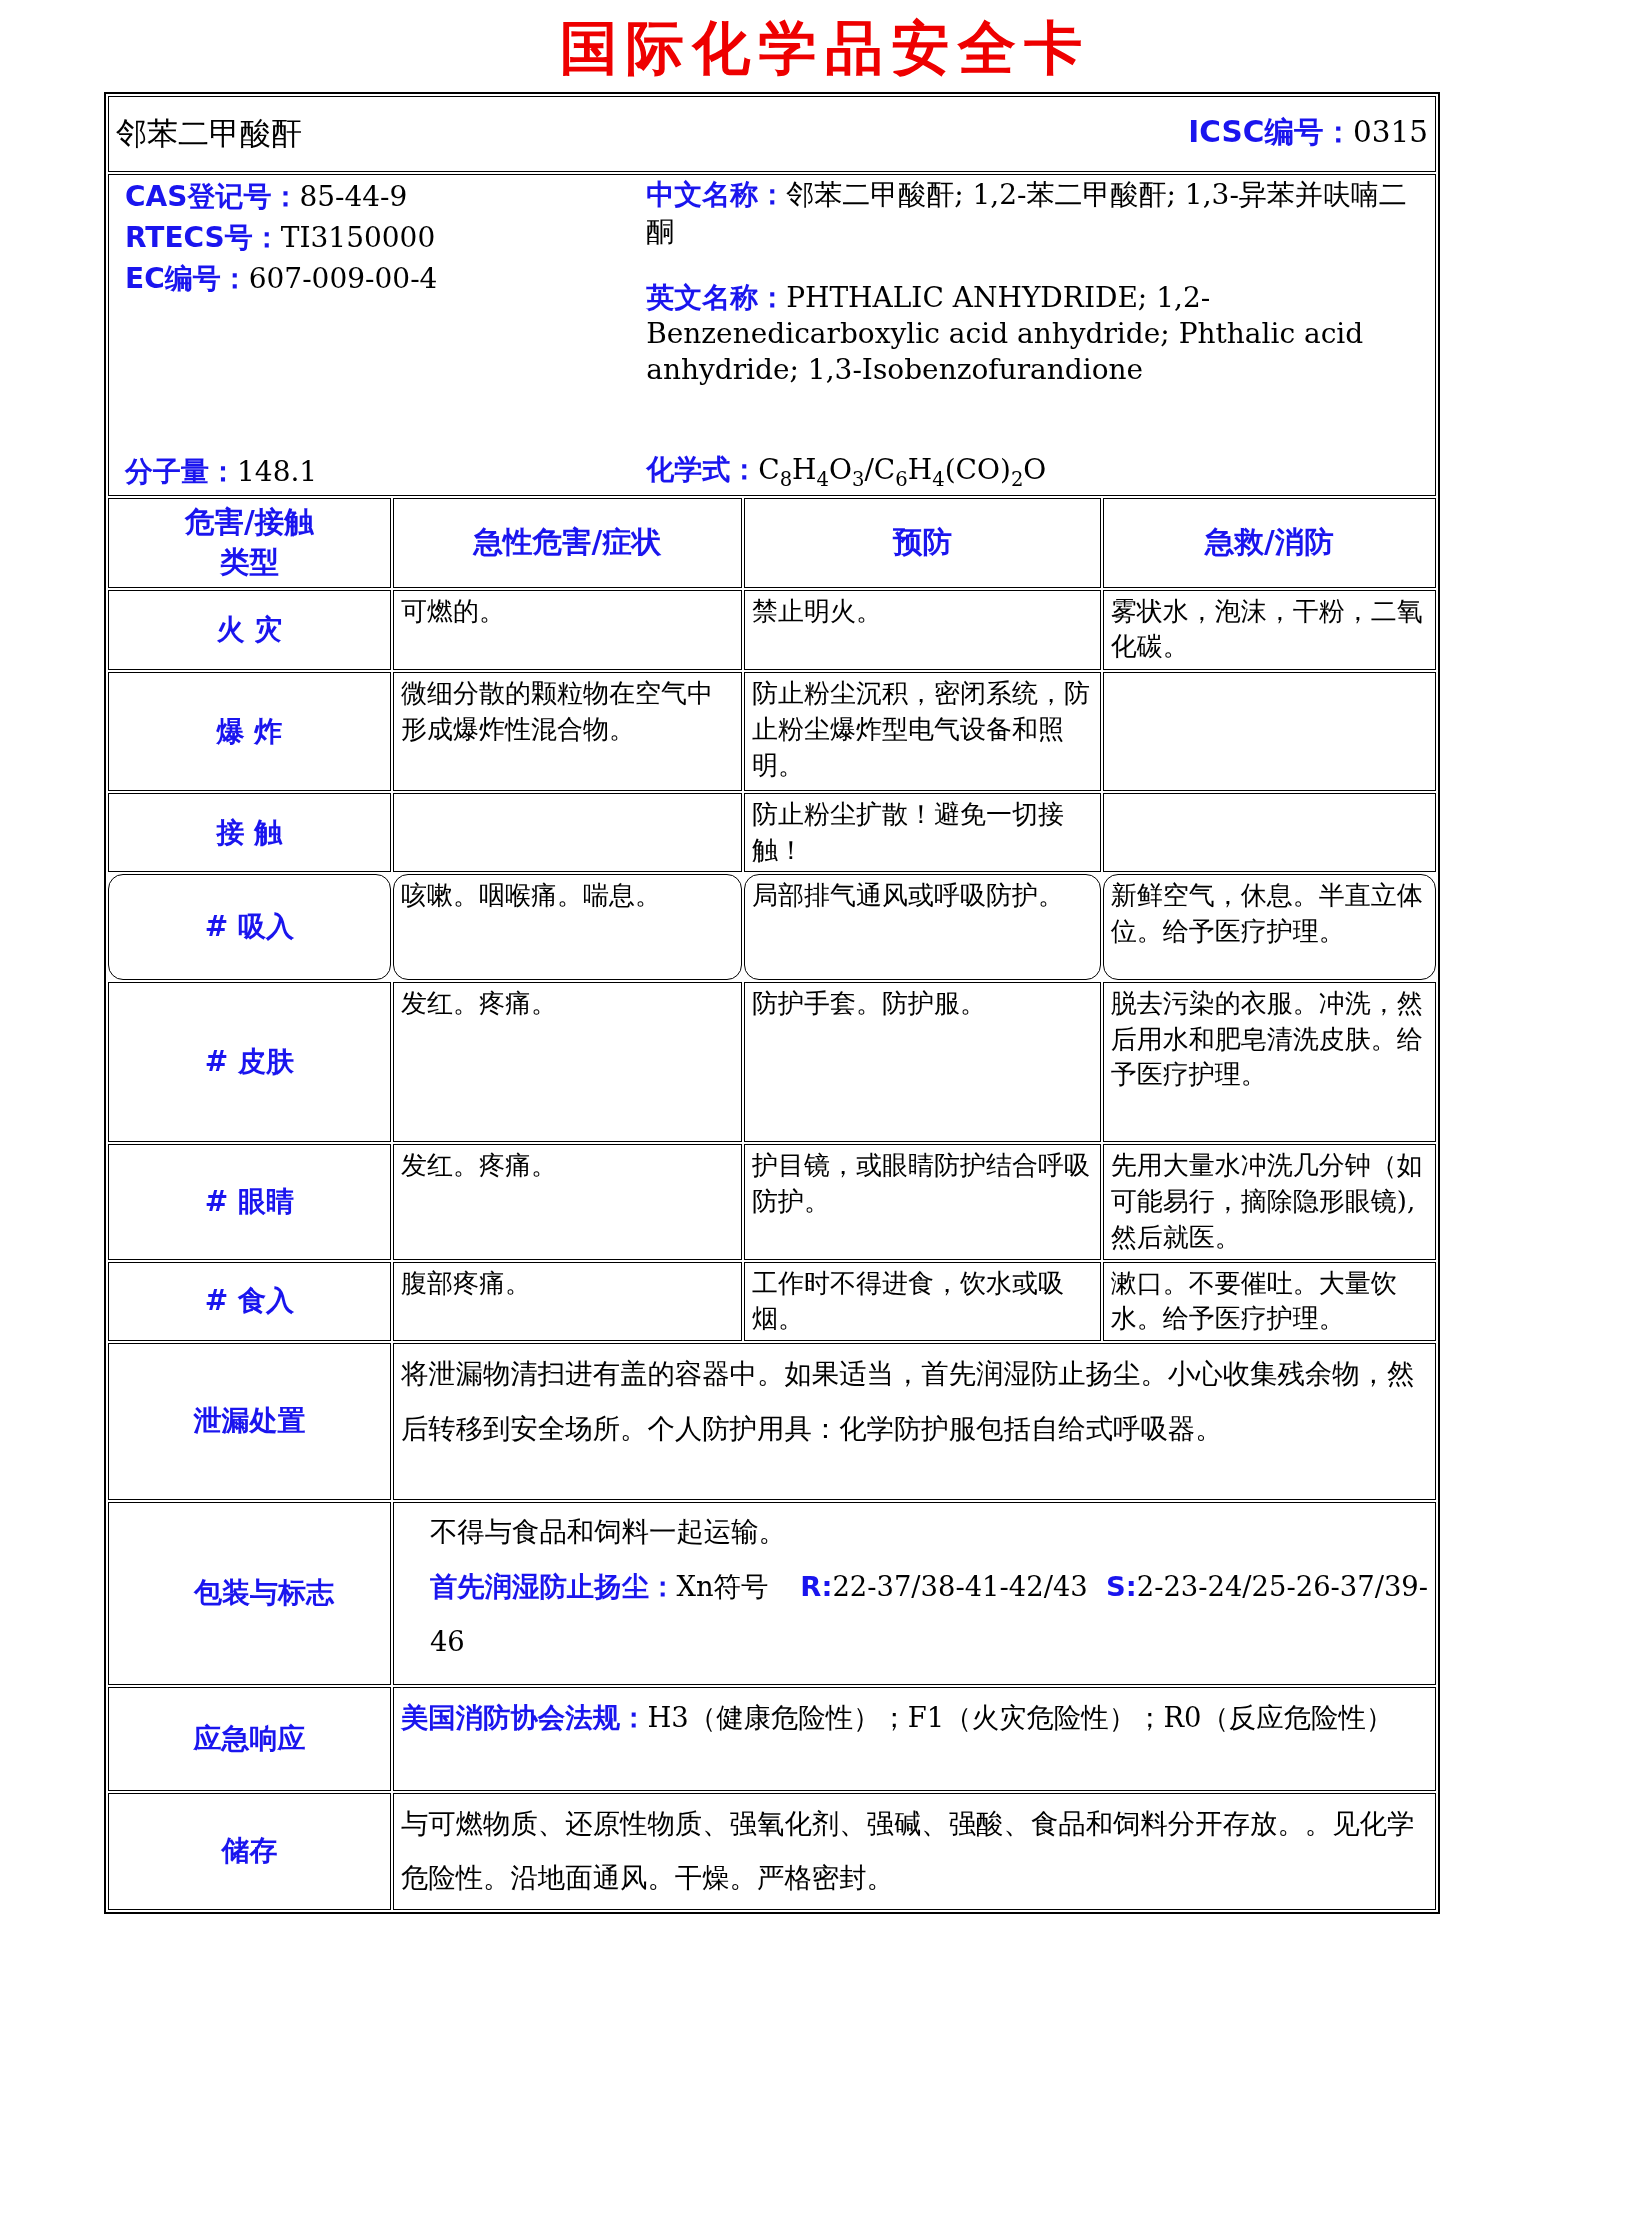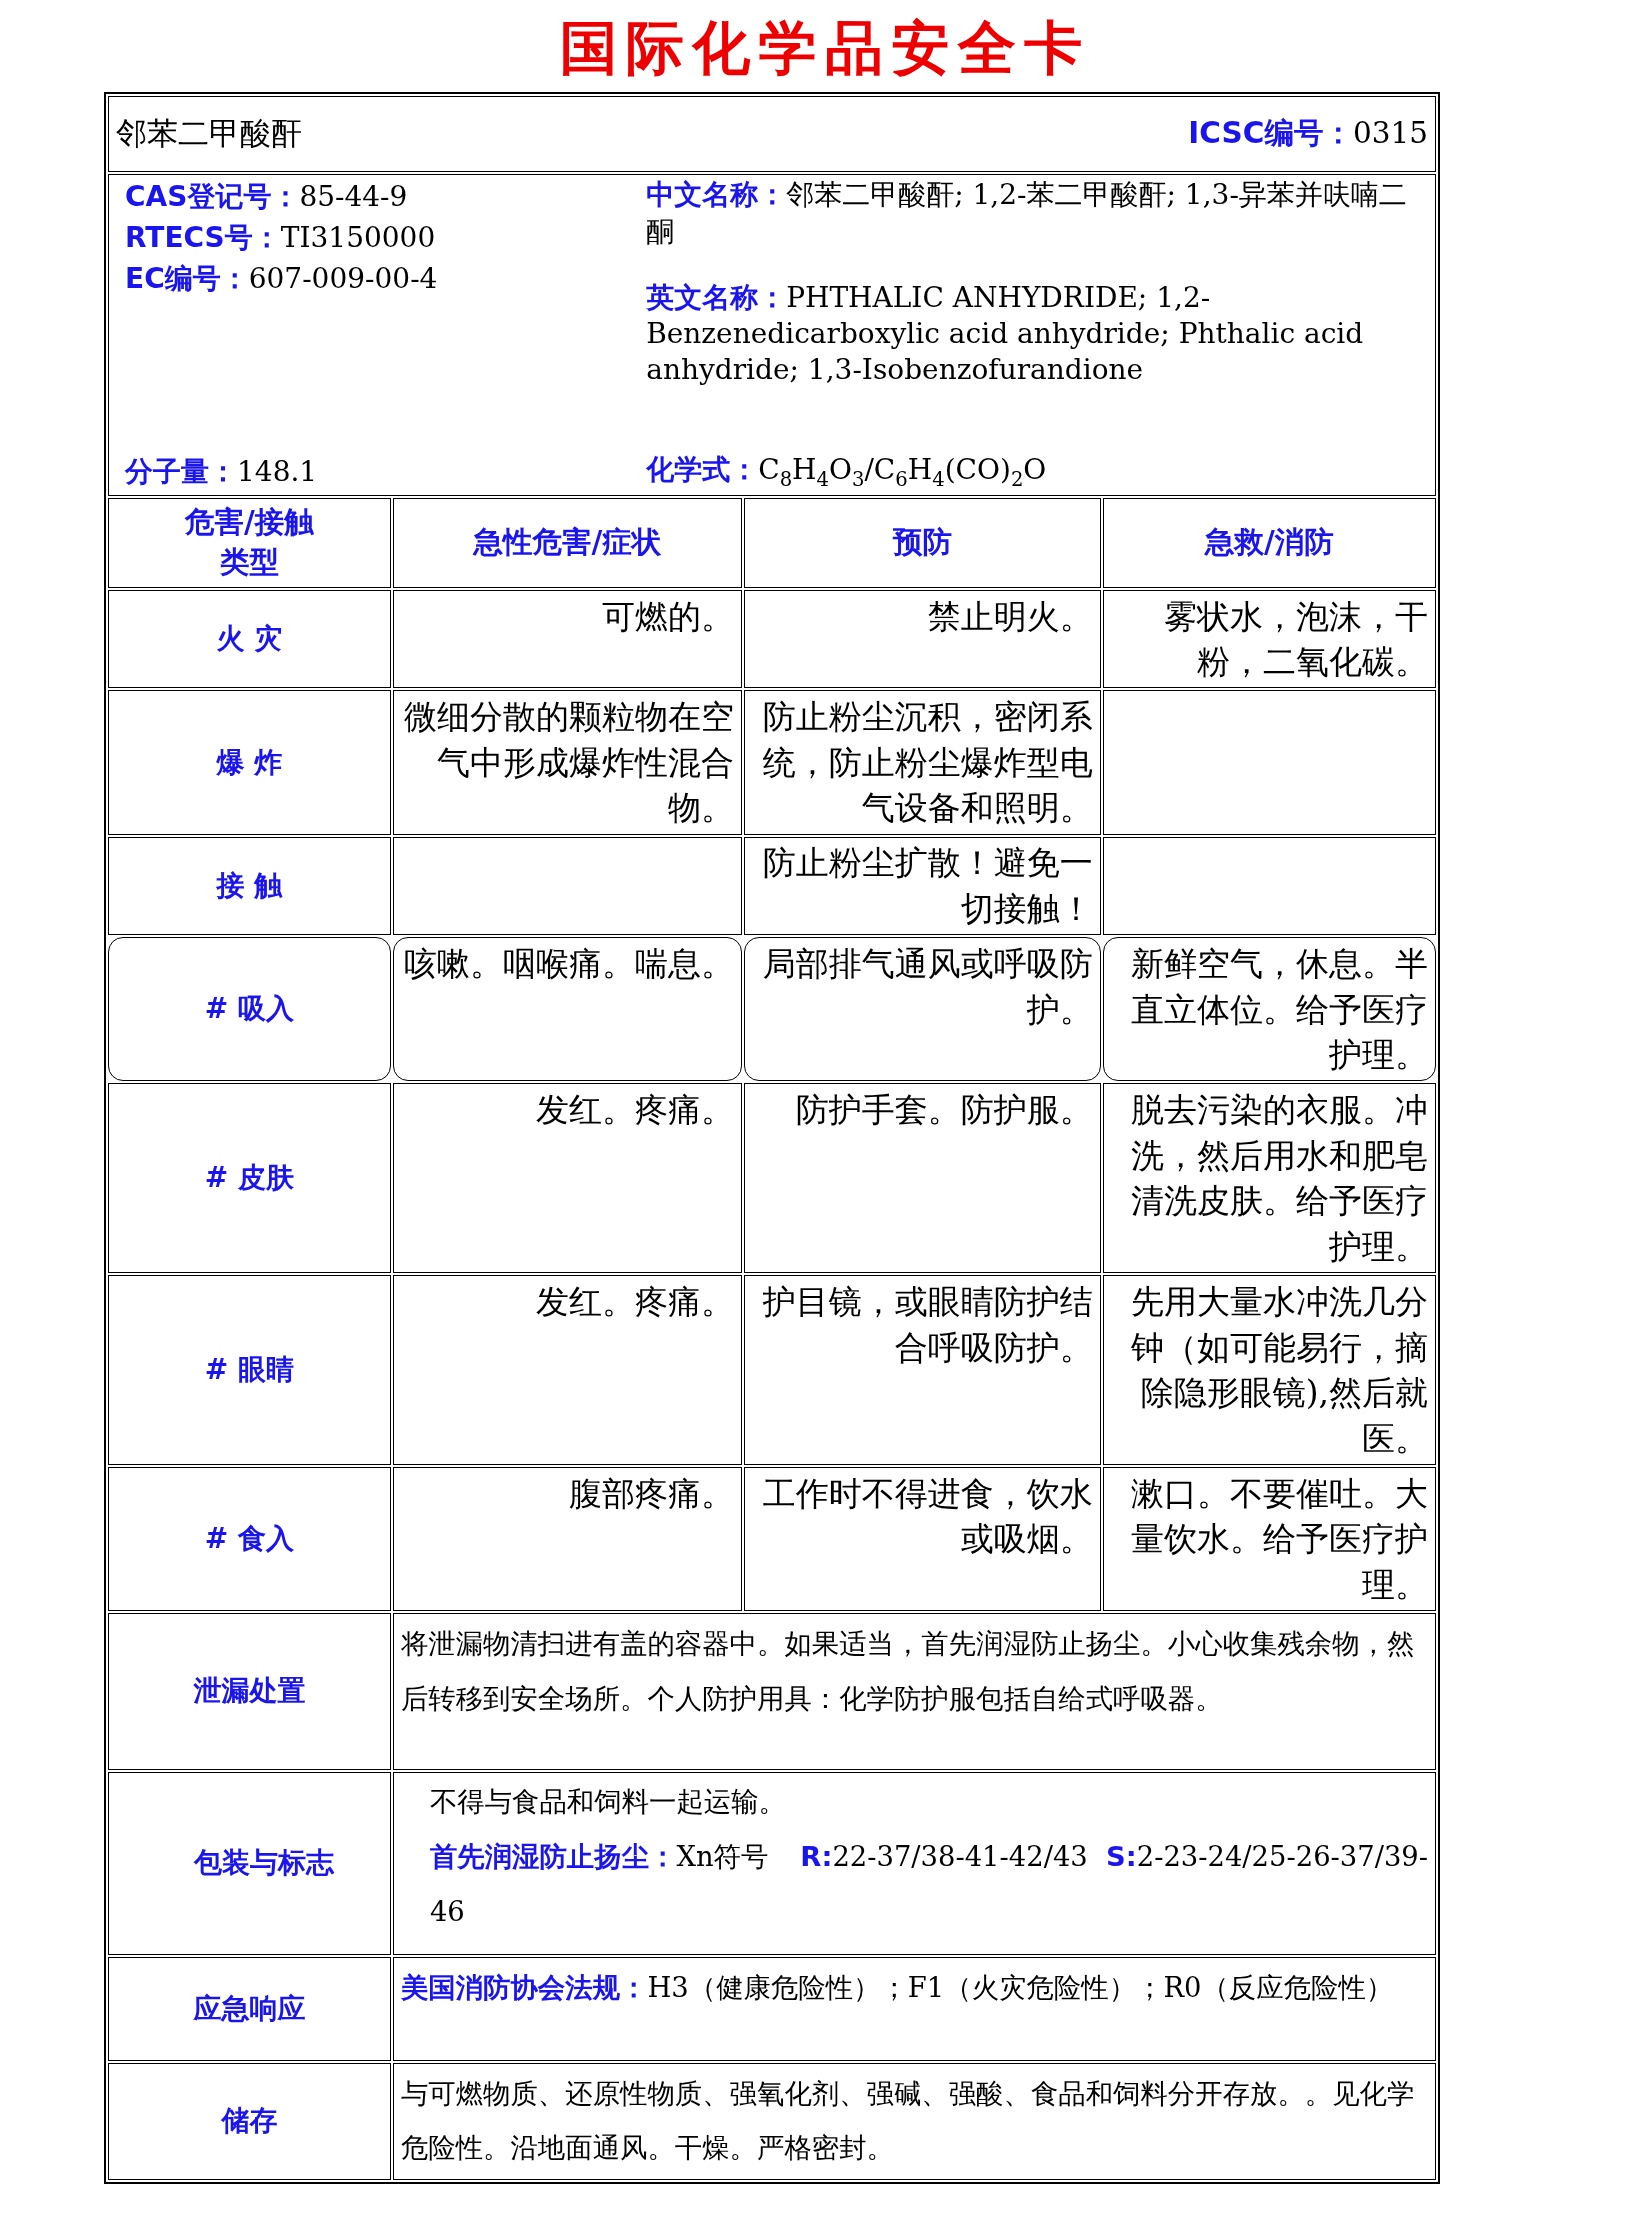--- a/index.html
+++ b/index.html
@@ -41,21 +41,21 @@
   }
   .blue{
     color:var(--blue);
     font-weight:bold;
     font-family:"DejaVu Sans", sans-serif;
   }
   .val{ color:var(--black); }
 
   
   td.namecell{ height:68px; vertical-align:middle; }
-  .namerow{ display:flex; justify-content:space-between; align-items:center; }
+  .namerow{ display:flex; justify-content:space-between; }
   .chemname{ font-size:31px; }
   .icsc{ font-size:29.5px; }
   .icsc .blue{ font-size:29.5px; }
 
   
   td.infocell{ vertical-align:top;padding-left:16px; }
   .infogrid{ display:flex; height:315px; }
   .infoleft{ width:40%; display:flex; flex-direction:column; font-size:28px; line-height:1.45; }
   .inforight{ width:60%; display:flex; flex-direction:column; font-size:28px; line-height:1.3; }
   .spacer{ flex:1; }
@@ -69,23 +69,22 @@
     font-family:"DejaVu Sans", sans-serif;
     line-height:1.35;
   }
   .lblcell{
     text-align:center; vertical-align:middle;
     font-size:28px; font-weight:bold; color:var(--blue);
     font-family:"DejaVu Sans", sans-serif;
   }
   .cellc{
     vertical-align:top;
-    font-size:33px;
+    font-size:26px;
     line-height:1.38;
-    text-align:right;
   }
   .widec{
     vertical-align:top;
     font-size:27.4px;
     line-height:2.0;
   }
   .widec .blue{ font-size:27.4px; }
   .gapL{ margin-left:32px; }
   .gapS{ margin-left:18.3px; }
 

